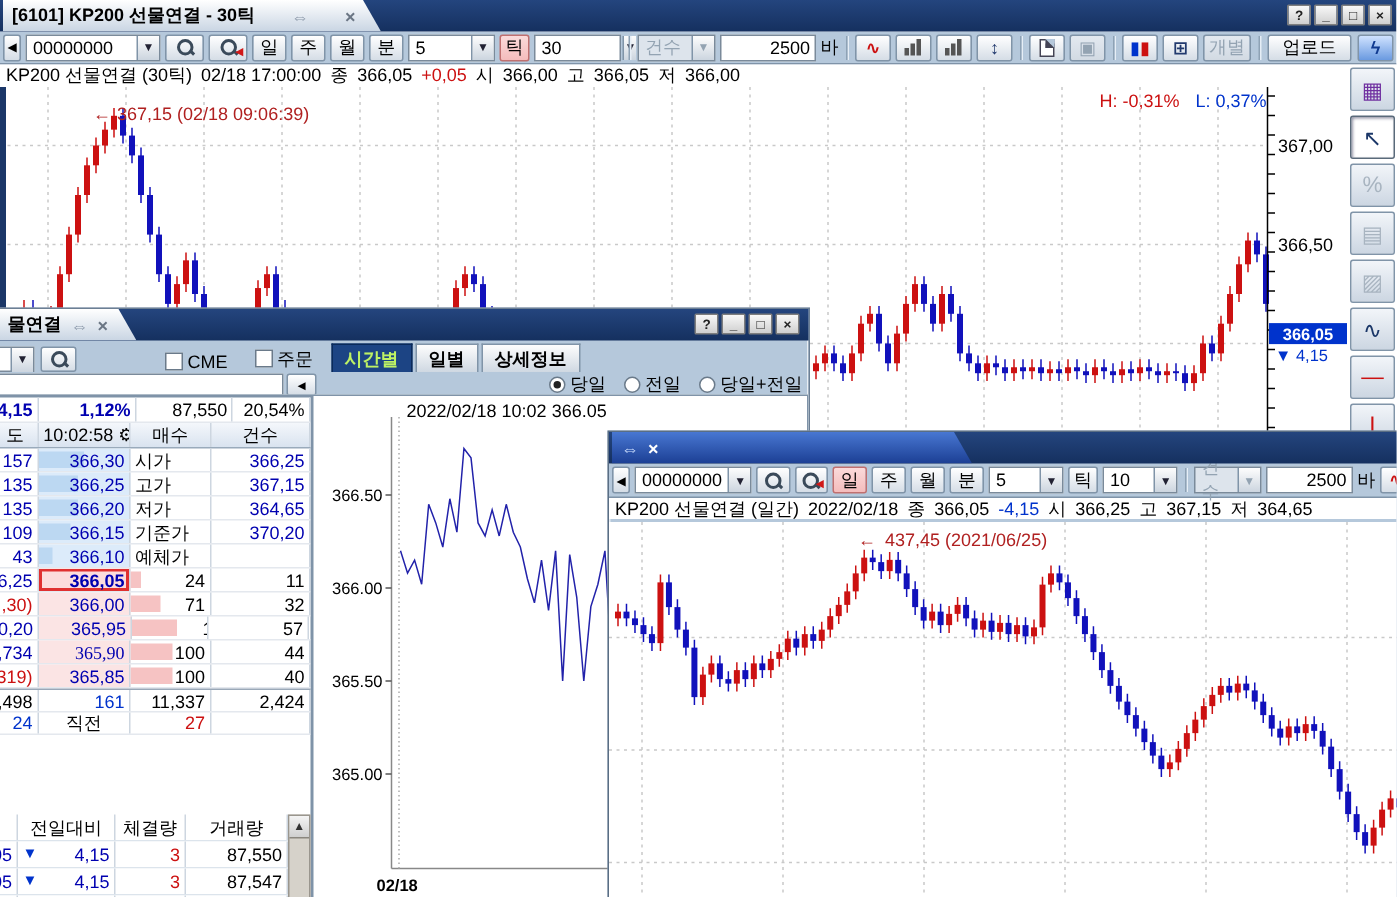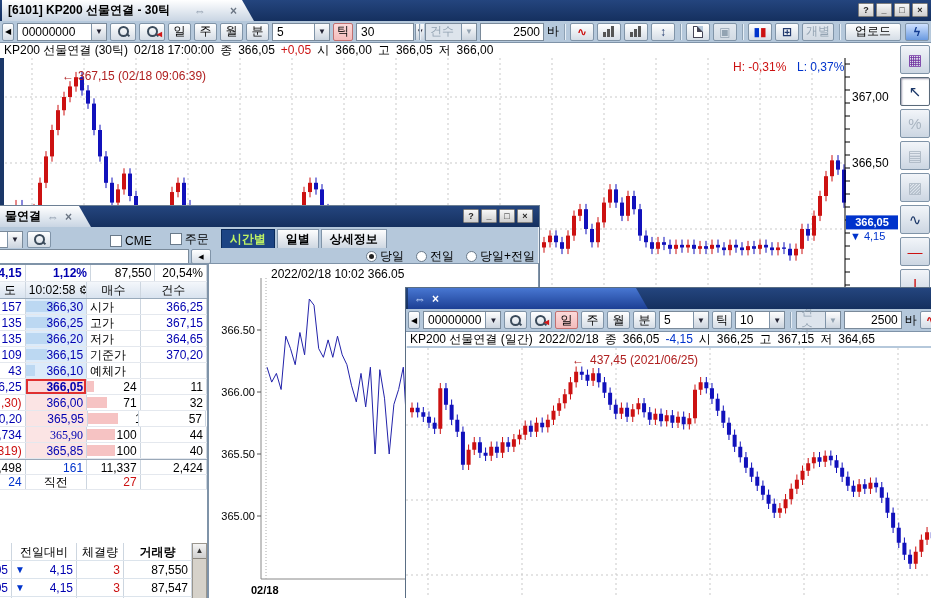--- a/index.html
+++ b/index.html
@@ -699,21 +699,21 @@
           <div class="bcell " style="width: 67px;"><span> </span></div>
         </div>
       </div>
     <div id="trades">
         <div style="display: flex;">
           <div style="width: 210px;">
             <div class="trow hdr">
               <div class="bcell " style="width: 30px; position: relative;"><span></span></div>
               <div class="bcell c" style="width: 65px; position: relative;"><span>전일대비</span></div>
               <div class="bcell c" style="width: 47px; position: relative;"><span>체결량</span></div>
-              <div class="bcell c" style="width: 68px; position: relative; font-weight: bold;"><span>거래량</span></div>
+              <div class="bcell c" style="width: 68px; position: relative;"><span>거래량</span></div>
             </div>
             <div class="trow">
               <div class="bcell r navy" style="width: 30px; position: relative;"><span>05</span></div>
               <div class="bcell r navy" style="width: 65px; position: relative;"><span>4,15</span><span class="blue" style="position: absolute; left: 3px; z-index: 1; font-size: 10px;">▼</span></div>
               <div class="bcell r red" style="width: 47px; position: relative;"><span>3</span></div>
               <div class="bcell r" style="width: 68px; position: relative;"><span>87,550</span></div>
             </div>
             <div class="trow">
               <div class="bcell r navy" style="width: 30px; position: relative;"><span>05</span></div>
               <div class="bcell r navy" style="width: 65px; position: relative;"><span>4,15</span><span class="blue" style="position: absolute; left: 3px; z-index: 1; font-size: 10px;">▼</span></div>

